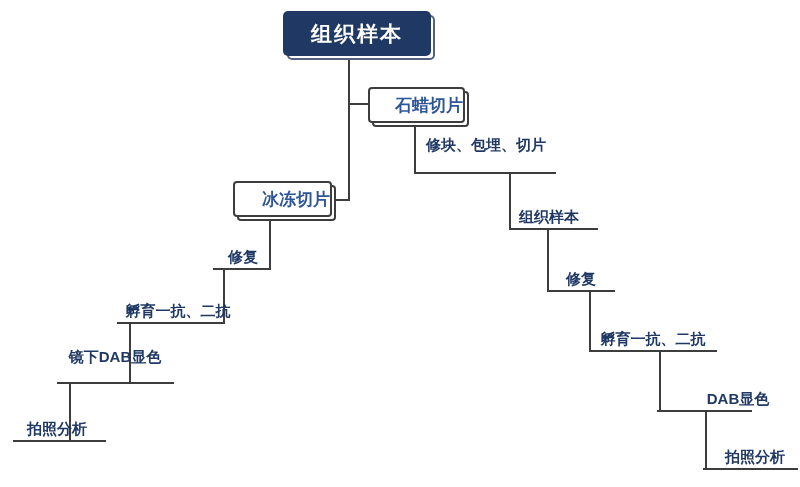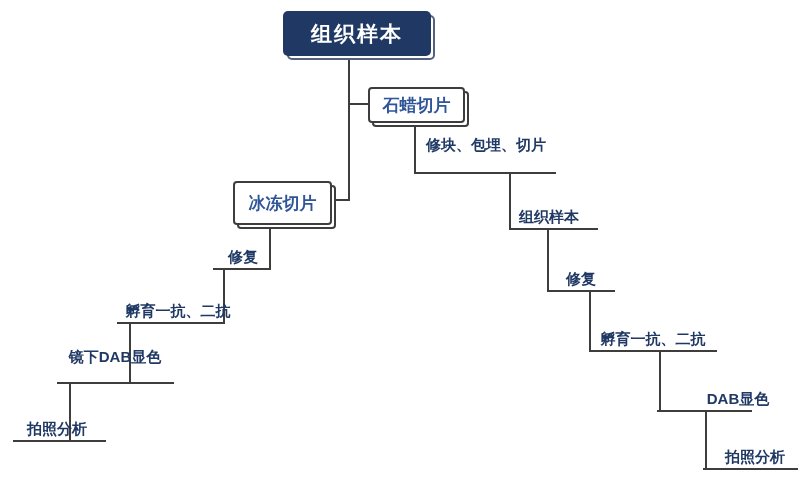--- a/index.html
+++ b/index.html
@@ -28,21 +28,21 @@
     color: #1f3864;
     white-space: nowrap;
     line-height: 18px;
   }
 
   
   .node-box {
     position: absolute;
     display: flex;
     align-items: center;
-    justify-content: center;
+    justify-content: flex-end;
     background: #ffffff;
     border: 2px solid #3d3d3d;
     border-radius: 4px;
     font-weight: bold;
     font-size: 17px;
     color: #2e5597;
     white-space: nowrap;
     box-shadow: 4px 4px 0 -2px #ffffff, 4px 4px 0 0 #3d3d3d;
   }
 
@@ -94,21 +94,21 @@
   <div class="line h" style="left:13px; top:440px; width:93px;"></div>
 
   <div class="root-box" style="left:283px; top:11px; width:148px; height:45px;">
     <span>组织样本</span>
   </div>
 
   <div class="node-box" style="left:368px; top:87px; width:97px; height:36px;">
     <span>石蜡切片</span>
   </div>
 
-  <div class="node-box" style="left:233px; top:181px; width:99px; height:44px;">
+  <div class="node-box" style="left:233px; top:181px; width:99px; height:36px;">
     <span>冰冻切片</span>
   </div>
 
   <span class="step-label" style="left:486px; top:136px;">修块、包埋、切片</span>
   <span class="step-label" style="left:549px; top:208px;">组织样本</span>
   <span class="step-label" style="left:581px; top:270px;">修复</span>
   <span class="step-label" style="left:653px; top:330px;">孵育一抗、二抗</span>
   <span class="step-label" style="left:738px; top:390px;">DAB显色</span>
   <span class="step-label" style="left:755px; top:448px;">拍照分析</span>
 

